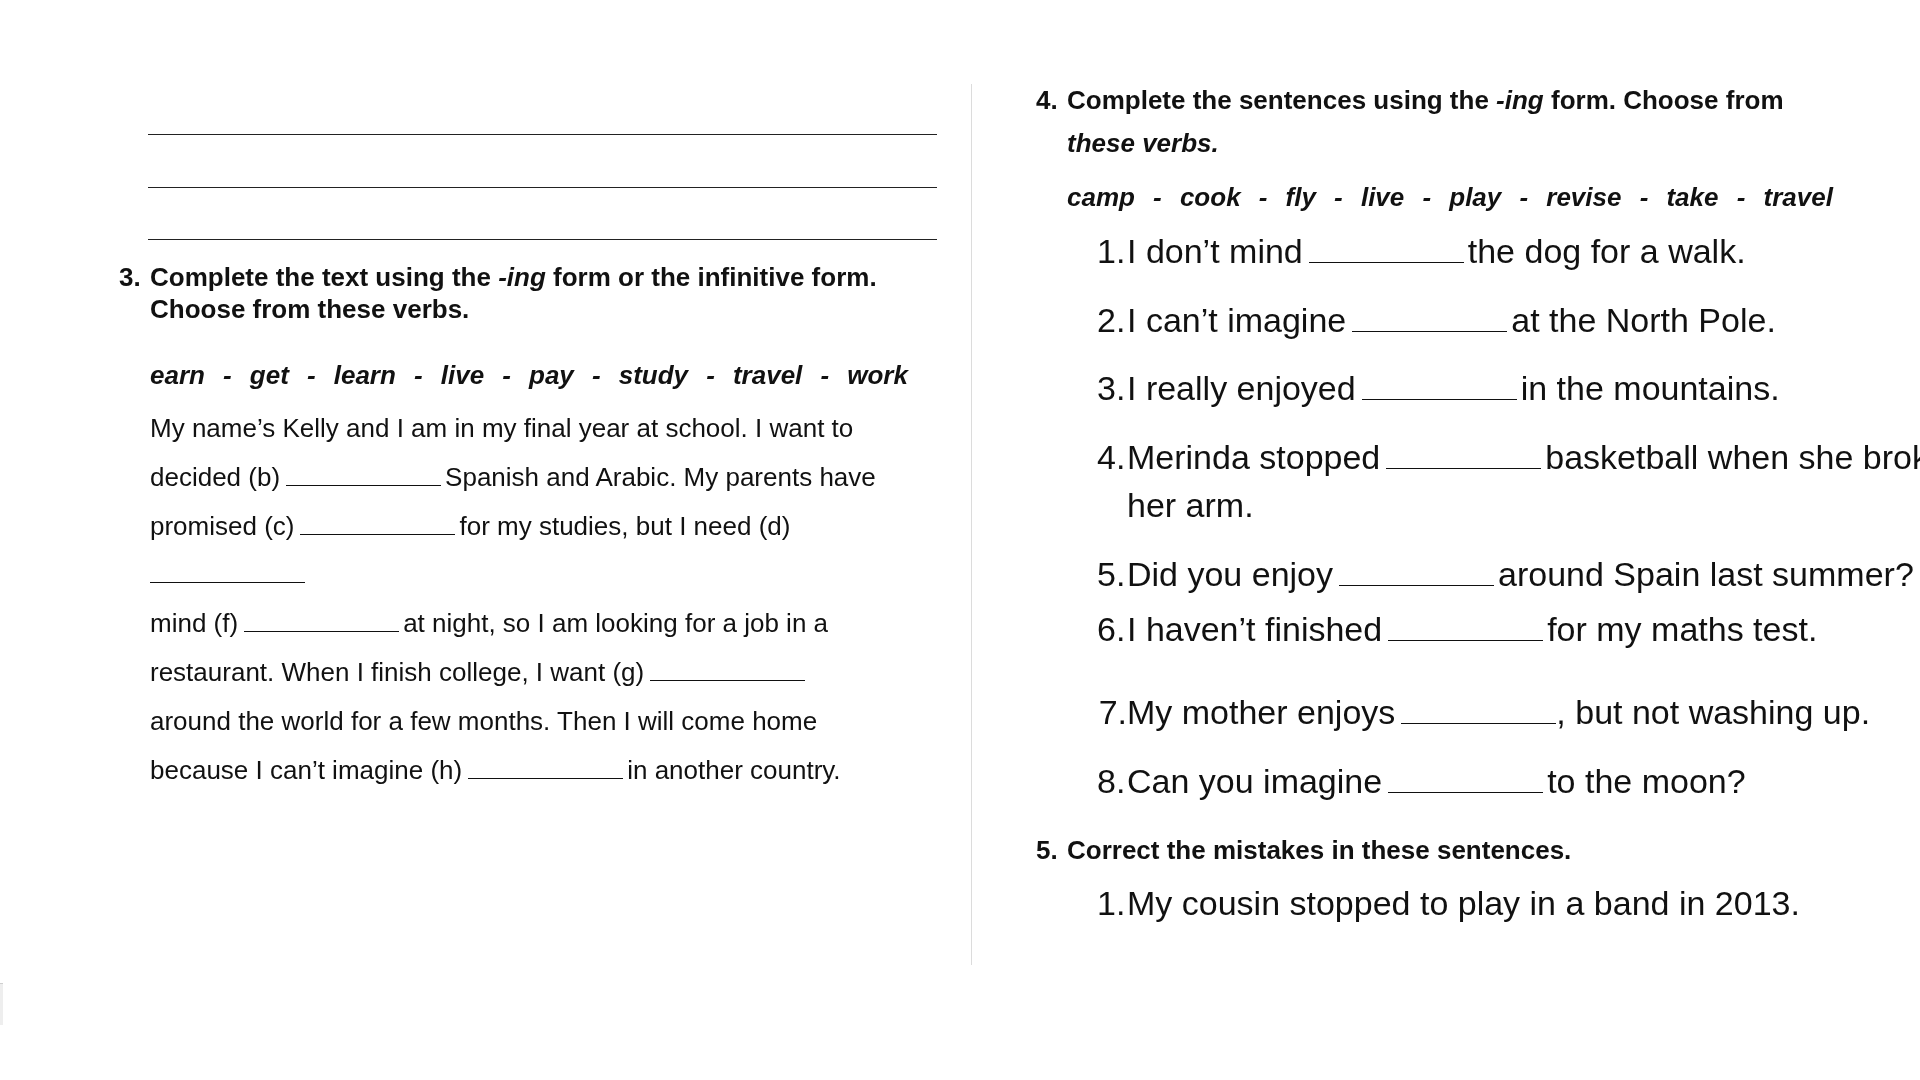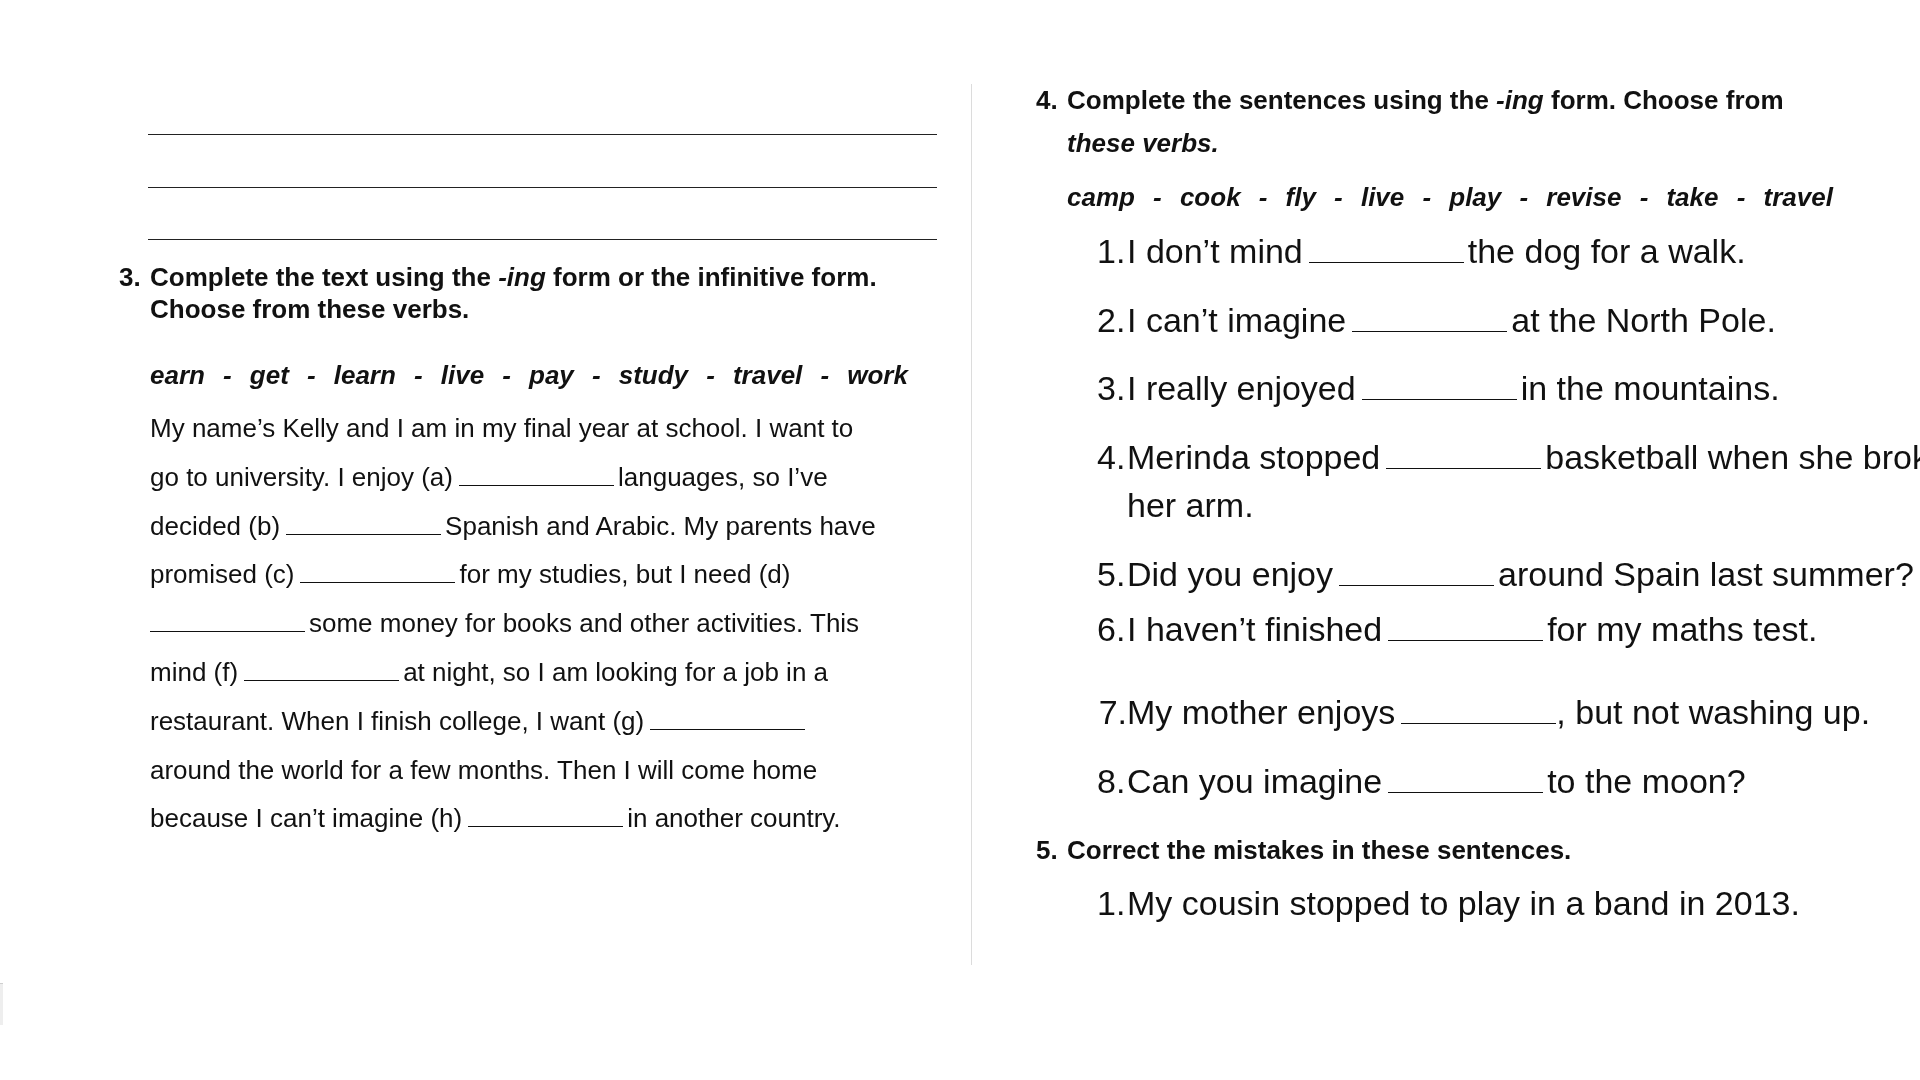--- a/index.html
+++ b/index.html
@@ -49,24 +49,23 @@
     <span>-</span>
     <span>study</span>
     <span>-</span>
     <span>travel</span>
     <span>-</span>
     <span>work</span>
   </div>
 
 <div class="para" id="para3">
     <div class="line"><span>My name’s Kelly and I am in my final year at school. I want to</span></div>
-    <div class="line"><span>go to university. I enjoy (a)</span><span class="blank"></span><span>languages, so I’ve</span></div>
     <div class="line"><span>decided (b)</span><span class="blank"></span><span>Spanish and Arabic. My parents have</span></div>
     <div class="line"><span>promised (c)</span><span class="blank"></span><span>for my studies, but I need (d)</span></div>
-    <div class="line"><span class="blank" style="margin-left: 0px;"></span><span>some money for books and other activities. This</span></div>
+    <div class="line"><span class="blank" style="margin-left: 0px;"></span></div>
     <div class="line"><span>mind (f)</span><span class="blank"></span><span>at night, so I am looking for a job in a</span></div>
     <div class="line"><span>restaurant. When I finish college, I want (g)</span><span class="blank"></span></div>
     <div class="line"><span>around the world for a few months. Then I will come home</span></div>
     <div class="line"><span>because I can’t imagine (h)</span><span class="blank"></span><span>in another country.</span></div>
   </div>
 
 <div class="divider"></div>
 
 <div class="abs heading" style="left:1067px; top:84px;">
   <span class="num">4.</span>

